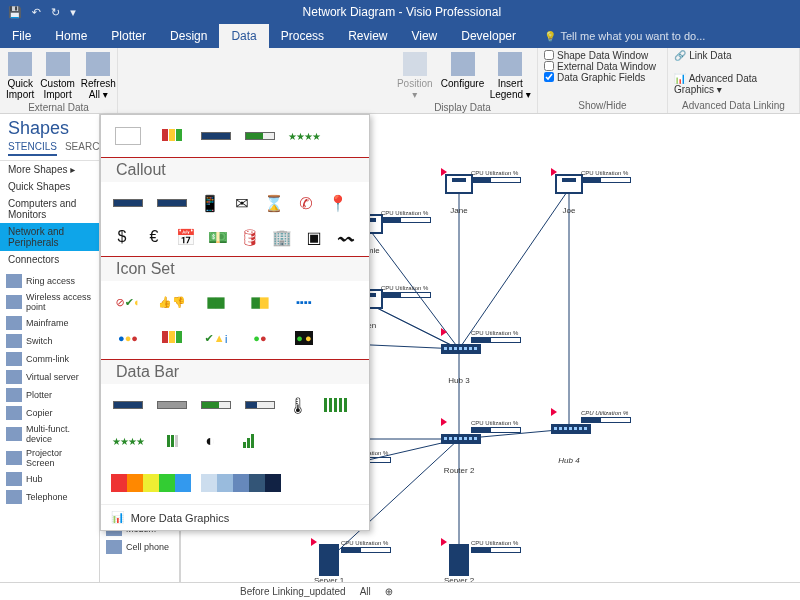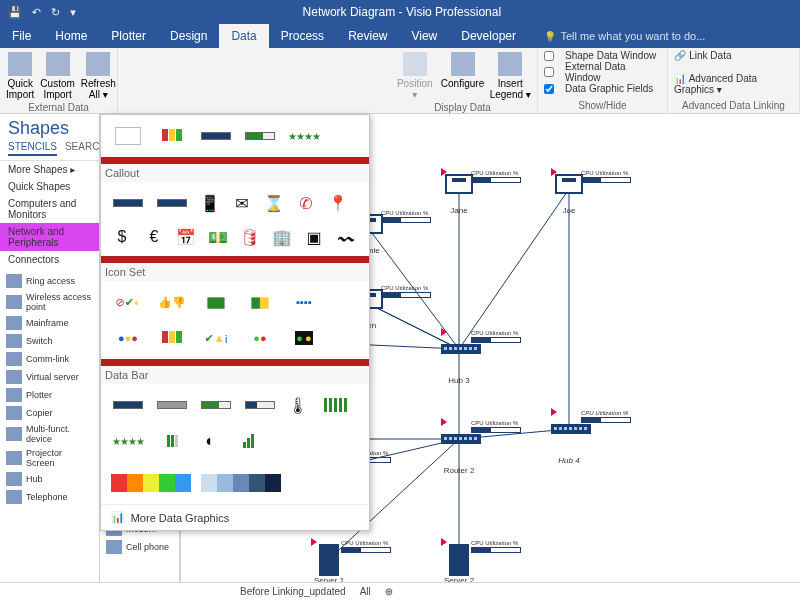--- a/index.html
+++ b/index.html
@@ -19,41 +19,41 @@
   .tellme::before { content: "💡"; margin-right: 4px; font-size: 10px; }
 
   
   .ribbon { height: 66px; background: #f3f3f3; border-bottom: 1px solid #d4d4d4; display: flex; align-items: stretch; position: relative; }
   .ribbon-group { border-right: 1px solid #e0e0e0; display: flex; flex-direction: column; padding: 2px 6px; }
   .ribbon-group .label { text-align: center; font-size: 10px; color: #666; margin-top: auto; padding-top: 2px; }
   .ribbon-buttons { display: flex; gap: 6px; align-items: flex-start; padding-top: 2px; }
   .ribbon-btn { display: flex; flex-direction: column; align-items: center; gap: 2px; width: 42px; font-size: 10px; text-align: center; line-height: 1.1; }
   .ribbon-btn .ico { width: 24px; height: 24px; background: #2b579a; opacity: .4; }
   .chk-list { display: flex; flex-direction: column; gap: 0; font-size: 10px; color: #333; }
-  .chk-list label { display: flex; align-items: center; gap: 11px; }
+  .chk-list label { display: flex; align-items: flex-start; gap: 3px; }
   .chk-list input { width: 10px; height: 10px; }
 
   
   .main { display: flex; height: calc(600px - 24px - 24px - 66px - 18px); position: relative; }
   .shapes-pane { width: 100px; background: #fff; border-right: 1px solid #d4d4d4; display: flex; flex-direction: column; }
   .shapes-title { color: #2b579a; font-size: 18px; padding: 4px 8px 0; font-weight: 400; }
   .shapes-tabs { display: flex; gap: 8px; padding: 2px 8px 4px; font-size: 10px; color: #666; border-bottom: 1px solid #e0e0e0; }
   .shapes-tabs .sel { color: #2b579a; border-bottom: 2px solid #2b579a; padding-bottom: 2px; }
   .stencil-link { padding: 3px 8px; font-size: 10px; color: #333; }
-  .stencil-link.active { background: #d946ef; }
+  .stencil-link.active { background: #0ea5e9; }
   .shape-list { flex: 1; overflow: hidden; padding: 4px 2px; }
   .shape-row { display: flex; align-items: center; gap: 4px; padding: 2px 4px; font-size: 9px; color: #333; }
   .shape-row .si { width: 16px; height: 14px; background: #2b579a; opacity: .6; flex-shrink: 0; }
 
   
   .shape-col2 { width: 80px; background: #fff; border-right: 1px solid #d4d4d4; padding: 4px 2px; overflow: hidden; }
 
   
   .dg-dropdown { position: absolute; left: 100px; top: 0; width: 270px; background: #fff; border: 1px solid #c6c6c6; box-shadow: 2px 2px 6px rgba(0,0,0,.25); z-index: 50; }
-  .dg-section-title { font-size: 11px; color: #666; padding: 3px 4px; background: #f7f7f7; border-top: 7px solid #b91c1c; }
+  .dg-section-title { font-size: 16px; color: #666; padding: 3px 15px; background: #f7f7f7; border-top: 1px solid #b91c1c; }
   .dg-grid { display: flex; flex-wrap: wrap; gap: 10px; padding: 8px 10px; align-items: center; }
   .dg-item { width: 34px; height: 26px; display: flex; align-items: center; justify-content: center; }
   .dg-more { padding: 6px 10px; font-size: 11px; color: #333; display: flex; align-items: center; gap: 6px; border-top: 1px solid #eee;}
   .dg-more::before { content: "📊"; font-size: 11px; }
 
   
   .bar { width: 30px; height: 8px; background: #1a3d6d; position: relative; }
   .bar::after { content:""; position:absolute; inset:0; border: 1px solid #666; }
   .flags span { display:inline-block; width:6px; height:12px; margin-right:1px; }
   .stars { color:#2a8a2a; letter-spacing: -1px; font-size: 10px; }

